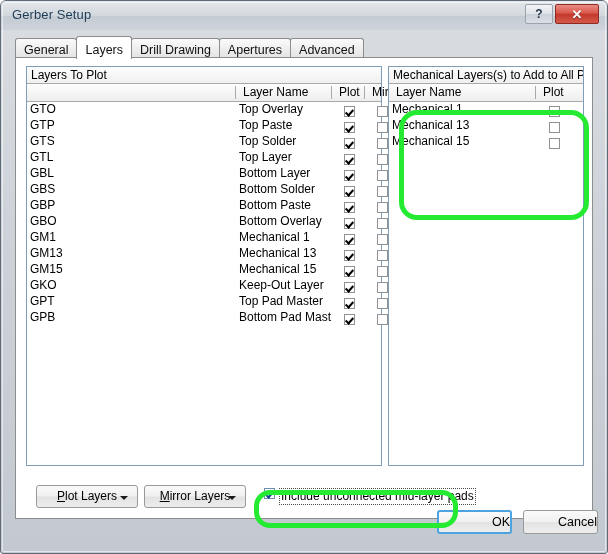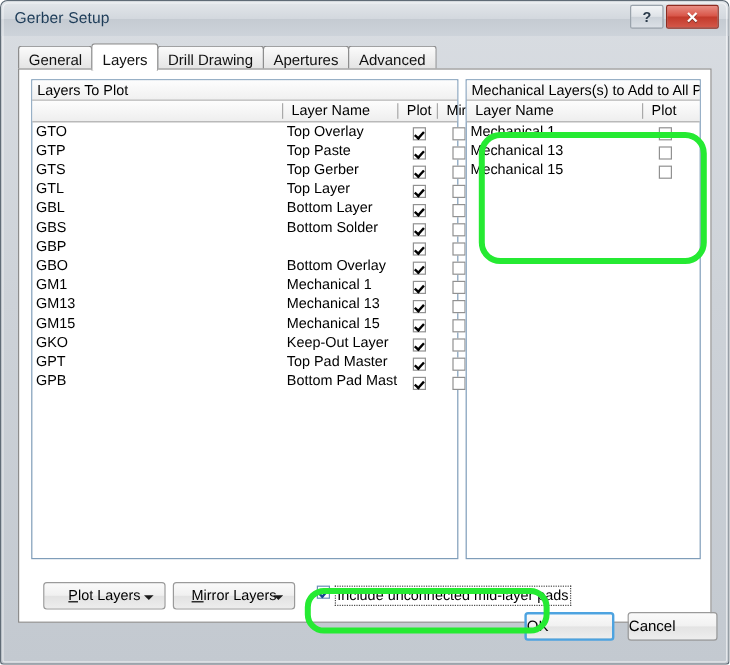--- a/index.html
+++ b/index.html
@@ -302,21 +302,21 @@
     position: absolute;
     top: 10px;
     width: 75px;
     height: 24px;
     box-sizing: border-box;
     background: linear-gradient(to bottom, #fafafa 0%, #f1f1f1 48%, #e3e3e3 52%, #eeeeee 100%);
     border: 1px solid #9a9a9a;
     border-radius: 3px;
     font-size: 12.5px;
     color: #000000;
-    text-align: left;
+    text-align: right;
     line-height: 22px;
     cursor: default;
   }
   #ok-btn {
     left: 428px;
     border: 2px solid #4da3e0;
     line-height: 20px;
   }
   #cancel-btn { left: 514px; }
 
@@ -373,21 +373,21 @@
               <div class="cell c-mir cell-center"><span class="cbox"></span></div>
             </div>
             <div class="grid-row">
               <div class="cell c-ext">GTP</div>
               <div class="cell c-name">Top Paste</div>
               <div class="cell c-plot cell-center"><span class="cbox checked"></span></div>
               <div class="cell c-mir cell-center"><span class="cbox"></span></div>
             </div>
             <div class="grid-row">
               <div class="cell c-ext">GTS</div>
-              <div class="cell c-name">Top Gerber</div>
+              <div class="cell c-name">Top Solder</div>
               <div class="cell c-plot cell-center"><span class="cbox checked"></span></div>
               <div class="cell c-mir cell-center"><span class="cbox"></span></div>
             </div>
             <div class="grid-row">
               <div class="cell c-ext">GTL</div>
               <div class="cell c-name">Top Layer</div>
               <div class="cell c-plot cell-center"><span class="cbox checked"></span></div>
               <div class="cell c-mir cell-center"><span class="cbox"></span></div>
             </div>
             <div class="grid-row">
@@ -397,20 +397,21 @@
               <div class="cell c-mir cell-center"><span class="cbox"></span></div>
             </div>
             <div class="grid-row">
               <div class="cell c-ext">GBS</div>
               <div class="cell c-name">Bottom Solder</div>
               <div class="cell c-plot cell-center"><span class="cbox checked"></span></div>
               <div class="cell c-mir cell-center"><span class="cbox"></span></div>
             </div>
             <div class="grid-row">
               <div class="cell c-ext">GBP</div>
+              <div class="cell c-name">Bottom Paste</div>
               <div class="cell c-plot cell-center"><span class="cbox checked"></span></div>
               <div class="cell c-mir cell-center"><span class="cbox"></span></div>
             </div>
             <div class="grid-row">
               <div class="cell c-ext">GBO</div>
               <div class="cell c-name">Bottom Overlay</div>
               <div class="cell c-plot cell-center"><span class="cbox checked"></span></div>
               <div class="cell c-mir cell-center"><span class="cbox"></span></div>
             </div>
             <div class="grid-row">

